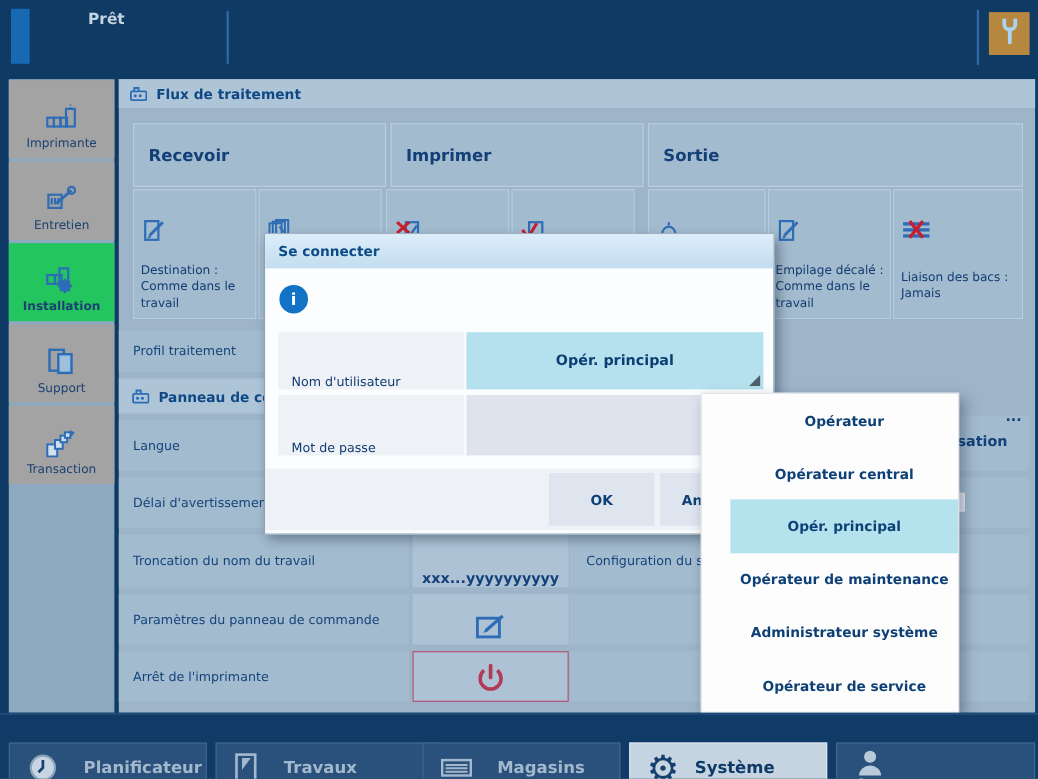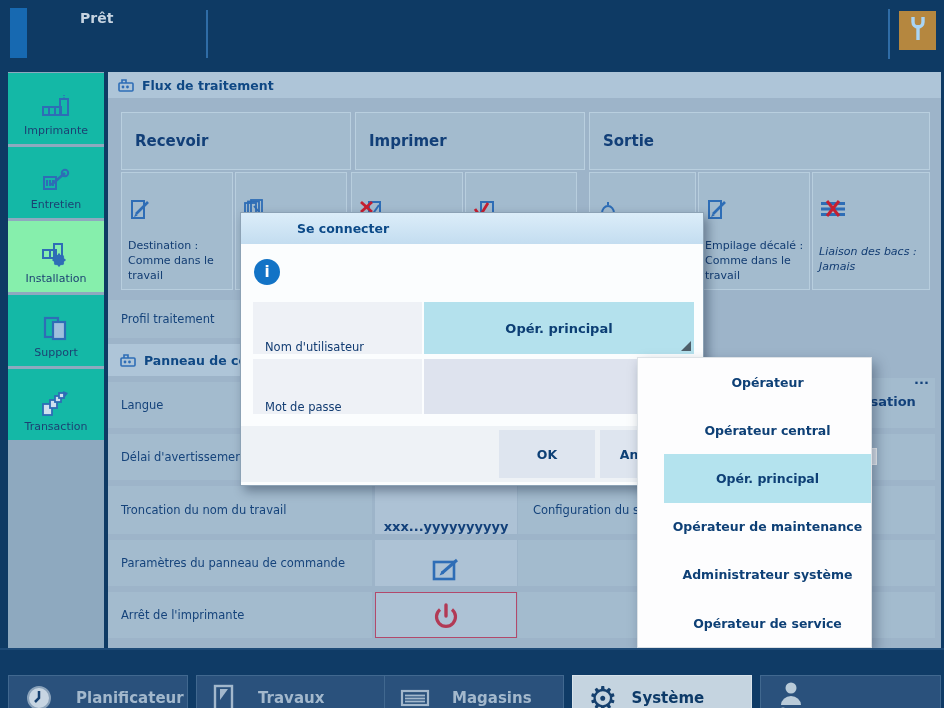--- a/index.html
+++ b/index.html
@@ -5,41 +5,41 @@
   html,body{margin:0;padding:0;}
   .app{position:relative;width:944px;height:708px;background:#0e3a64;font-family:"DejaVu Sans","Liberation Sans",sans-serif;overflow:hidden;}
   .abs{position:absolute;}
   
   .accent{left:10px;top:8px;width:17px;height:50px;background:#1769b1;}
   .status{left:80px;top:10px;font-size:14px;font-weight:600;color:#c6d3e0;}
   .vdiv{width:2px;background:#2f6ca6;}
   .wrenchbtn{left:899px;top:11px;width:37px;height:39px;background:#b5873f;display:flex;align-items:center;justify-content:center;}
   
   .side-bg{left:8px;top:72px;width:96px;height:576px;background:#8ea9bf;}
-  .side-item{left:8px;width:96px;height:71px;background:#14b8a6;display:flex;flex-direction:column;align-items:center;justify-content:flex-end;padding-bottom:7px;box-sizing:border-box;}
-  .side-item.sel{background:#86efac;}
+  .side-item{left:8px;width:96px;height:71px;background:#a3a3a3;display:flex;flex-direction:column;align-items:center;justify-content:flex-end;padding-bottom:7px;box-sizing:border-box;}
+  .side-item.sel{background:#22c55e;font-weight:bold;}
   .side-item .lbl{font-size:11px;color:#1c4173;margin-top:4px;}
   .side-item svg{display:block;}
   
   .main-bg{left:108px;top:72px;width:833px;height:576px;background:#9db4c9;}
   .strip{background:#aec5d8;display:flex;align-items:center;}
   .strip .t{font-size:12.5px;font-weight:bold;color:#0f4884;margin-left:8px;}
   .sechead{top:112px;height:58px;background:#a3bbce;border:1px solid #b9cfdf;box-sizing:border-box;display:flex;align-items:center;}
   .sechead .t{font-size:15px;font-weight:bold;color:#123f78;margin-left:13px;}
   .tile{top:172px;height:118px;background:#a3bbce;border:1px solid #b8cede;box-sizing:border-box;}
   .tile .ic{position:absolute;left:7px;top:26px;}
   .tile .lbl{position:absolute;left:6px;right:4px;top:66px;font-size:11px;line-height:1.35;color:#123c72;}
   .row{background:#a3bbce;display:flex;align-items:center;}
   .row .lbl{font-size:11.5px;color:#15437b;margin-left:13px;}
   .vcell{background:#adc2d5;display:flex;align-items:flex-end;justify-content:center;}
   .vcell .val{font-size:13px;font-weight:bold;color:#12407a;}
   .frag{font-weight:bold;color:#12417b;font-size:13px;}
   
   .dialog{left:240px;top:212px;width:464px;height:274px;background:#fbfdfe;border:1px solid #8ca2b5;box-shadow:4px 5px 10px rgba(8,22,44,.38);box-sizing:border-box;}
-  .dlg-title{position:absolute;left:0;top:0;right:0;height:31px;background:linear-gradient(#dcedf9,#c3ddf0);display:flex;align-items:center;padding-left:44px;}
+  .dlg-title{position:absolute;left:0;top:0;right:0;height:31px;background:linear-gradient(#dcedf9,#c3ddf0);display:flex;align-items:center;}
   .dlg-title .t{font-size:12.5px;font-weight:bold;color:#0c4a88;margin-left:12px;}
   .info-ic{position:absolute;left:13px;top:46px;width:26px;height:26px;border-radius:50%;background:#1273c6;color:#fff;font-weight:bold;font-size:15px;display:flex;align-items:center;justify-content:center;}
   .dlg-msg{position:absolute;left:49px;top:53px;font-size:12px;color:#123c72;}
   .fld-lbl{position:absolute;left:12px;width:169px;background:#eef1f6;display:flex;align-items:flex-end;}
   .fld-lbl span{font-size:11.5px;color:#123c72;margin-left:12px;}
   .fld-val{position:absolute;left:183px;width:270px;display:flex;align-items:center;justify-content:center;}
   .fld-val .v{font-size:13px;font-weight:bold;color:#0c3e74;}
   .corner{position:absolute;right:3px;bottom:3px;width:0;height:0;border-left:10px solid transparent;border-bottom:10px solid #4f5f6a;}
   .dlg-footer{position:absolute;left:0;right:0;top:213px;height:56px;background:#eef2f6;}
   .dlg-btn{position:absolute;top:217px;height:48px;background:#dee5ef;display:flex;align-items:center;justify-content:center;font-size:12.5px;font-weight:bold;color:#0d4076;}
@@ -236,21 +236,21 @@
   <div class="abs tile" style="left:698px;width:112px;">
     <span class="ic">
       <svg width="22" height="22" viewBox="0 0 22 22">
           <rect x="3" y="2" width="12" height="17" fill="none" stroke="#2e6db6" stroke-width="2"></rect>
           <line x1="7" y1="15" x2="19" y2="3" stroke="#2e6db6" stroke-width="2.6"></line>
           <path d="M5 18 l1.6-3.4 2 2z" fill="#2e6db6"></path>
         </svg>
     </span>
     <div class="lbl">Empilage décalé : Comme dans le travail</div>
   </div>
-  <div class="abs tile" style="left:812px;width:118px;font-style:italic;">
+  <div class="abs tile" style="left:812px;width:118px;">
     <span class="ic">
       <svg width="26" height="20" viewBox="0 0 26 20">
           <g fill="#2e6db6">
             <rect x="1" y="3" width="24" height="3"></rect>
             <rect x="1" y="8.5" width="24" height="3"></rect>
             <rect x="1" y="14" width="24" height="3"></rect>
           </g>
           <line x1="7" y1="2" x2="19" y2="17" stroke="#c51f30" stroke-width="3"></line>
           <line x1="19" y1="2" x2="7" y2="17" stroke="#c51f30" stroke-width="3"></line>
         </svg>

